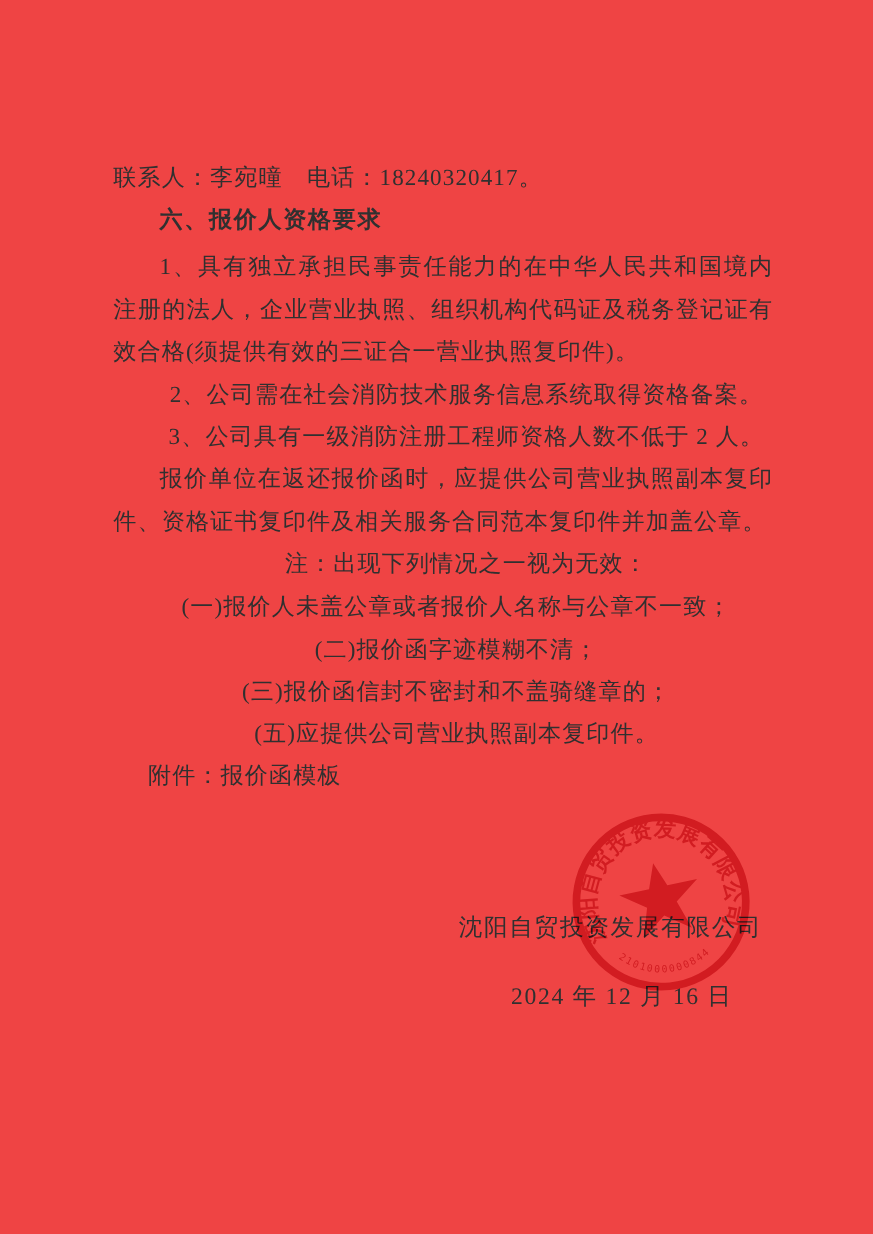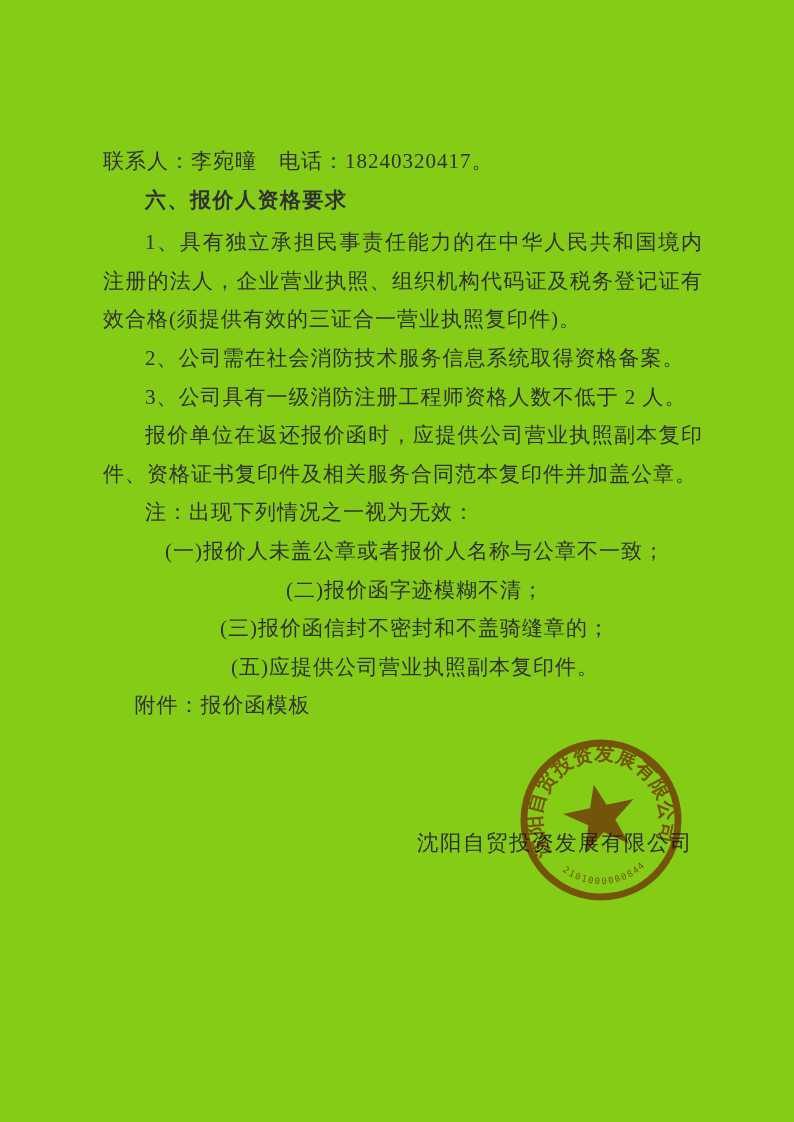--- a/index.html
+++ b/index.html
@@ -4,41 +4,41 @@
 <style>
   html, body { margin: 0; padding: 0; }
   body {
     width: 794px; height: 1122px;
     background: #e8e8e8;
     font-family: "Liberation Serif", "DejaVu Serif", serif;
   }
   .page {
     position: relative;
     width: 794px; height: 1122px;
-    background: #84cc16;
+    background: #ef4444;
     overflow: hidden;
     color: #303030;
   }
   .content {
     position: absolute;
     left: 103px; top: 142px;
     width: 600px;
     font-size: 21px;
     line-height: 38.6px;
     letter-spacing: 1px;
   }
   .content p { margin: 0; }
   .heading {
     font-weight: bold;
     text-indent: 2em;
     font-family: "Liberation Sans", "DejaVu Sans", sans-serif;
     letter-spacing: 1.5px;
     margin-bottom: 4px !important;
   }
-  .indent2 { text-indent: 2em; }
+  .indent2 { text-indent: 2em; text-align: center; }
   .indent15 { text-indent: 1.5em; }
   .indent1 { text-indent: 1.15em; text-align: center; }
   .justify { text-align: justify; }
   .signature {
     position: absolute;
     top: 800px; right: 101px;
     text-align: right;
     font-size: 21.5px;
     line-height: 42px;
     letter-spacing: 1.5px;
@@ -80,20 +80,21 @@
     <p class="indent2">注：出现下列情况之一视为无效：</p>
     <p class="indent1">(一)报价人未盖公章或者报价人名称与公章不一致；</p>
     <p class="indent1">(二)报价函字迹模糊不清；</p>
     <p class="indent1">(三)报价函信封不密封和不盖骑缝章的；</p>
     <p class="indent1">(五)应提供公司营业执照副本复印件。</p>
     <p class="indent15">附件：报价函模板</p>
   </div>
 
   <div class="signature">
     <p class="company-line">沈阳自贸投资发展有限公司</p>
+    <p class="date-line">2024 年 12 月 16 日</p>
   </div>
 
   <div class="seal">
     <svg viewBox="0 0 164 164">
       <defs>
         <path id="sealNameArc" d="M 29 110.2 A 60 60 0 1 1 135 110.2" fill="none"></path>
         <path id="sealCodeArc" d="M 36.7 127.3 A 64 64 0 0 0 127.3 127.3" fill="none"></path>
       </defs>
       <circle cx="82" cy="82" r="77" fill="none" stroke="#dc5468" stroke-width="7"></circle>
       <polygon fill="#dc5468" transform="rotate(-6 82 80)" points="82,46 90.5,68.3 118.1,68.3 95.8,84.5 104.3,110.7 82,94.5 59.7,110.7 68.2,84.5 45.9,68.3 73.5,68.3"></polygon>

